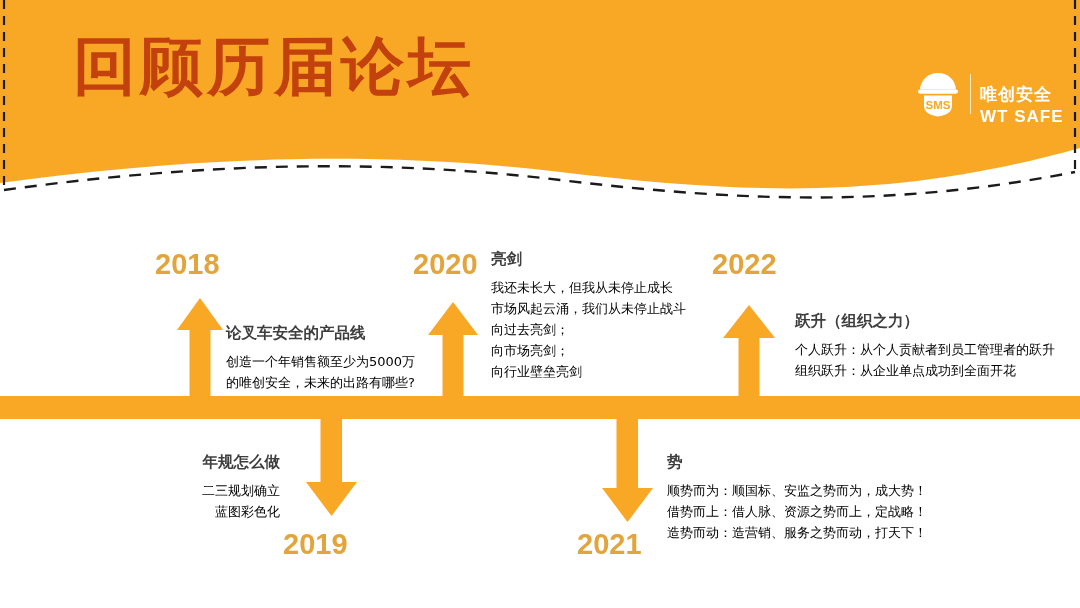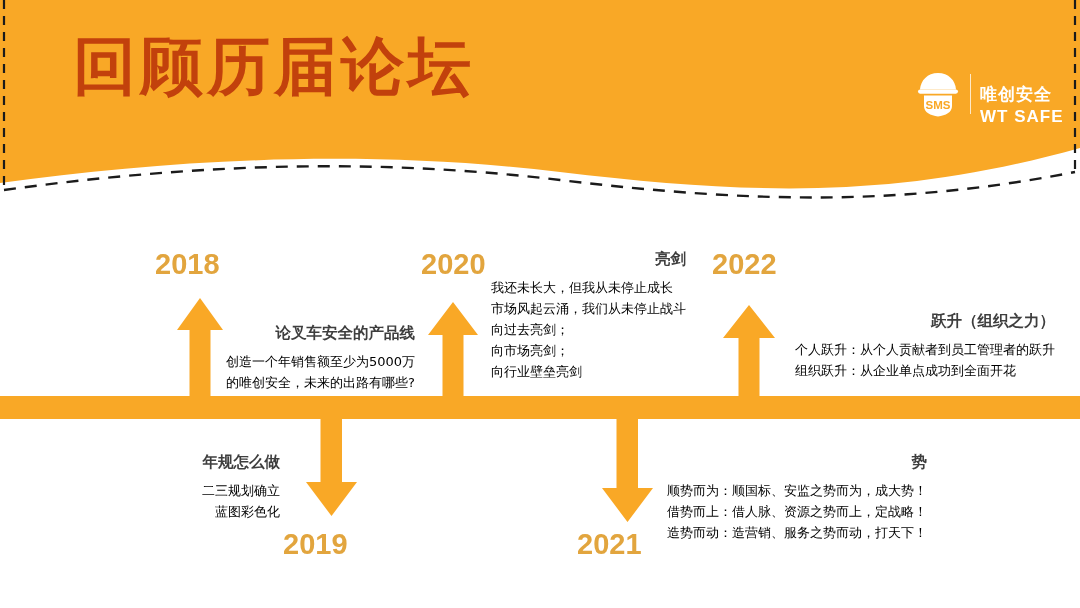--- a/index.html
+++ b/index.html
@@ -34,21 +34,21 @@
   .tl-svg{position:absolute;left:0;top:230px;}
 
   
   .year{
     position:absolute;font-size:29px;font-weight:700;color:#E2A53E;
     font-family:"Liberation Sans",sans-serif;letter-spacing:0px;white-space:nowrap;text-align:center;
   }
   .blk{position:absolute;}
   .blk .ttl{
     font-size:15.5px;font-weight:700;color:#3e3e3e;margin:0 0 7px 0;
-    font-family:"DejaVu Sans","Liberation Sans",sans-serif;white-space:nowrap;text-align:right;
+    font-family:"DejaVu Sans","Liberation Sans",sans-serif;white-space:nowrap;
   }
   .blk .ln{
     font-size:13px;color:#000000;line-height:21px;white-space:nowrap;
     font-family:"DejaVu Sans","Liberation Sans",sans-serif;
   }
   .blk.right{text-align:right;}
   .blk.right .ttl{font-size:15.5px;}
 </style>
 </head>
 <body>
@@ -96,21 +96,21 @@
 
     <path d="M749 75 L775 108 L759.5 108 L759.5 189 L738.5 189 L738.5 108 L723 108 Z" fill="#F9A826"></path>
 
     <path d="M331 166 L342 166 L342 252 L357 252 L331.5 286 L306 252 L320.5 252 L320.5 166 Z" fill="#F9A826"></path>
 
     <path d="M627 166 L638 166 L638 258 L653 258 L627.5 292 L602 258 L616.5 258 L616.5 166 Z" fill="#F9A826"></path>
   </svg>
 
   <div class="year" style="left:155px;top:248px;">2018</div>
   <div class="year" style="left:283px;top:528px;">2019</div>
-  <div class="year" style="left:413px;top:248px;margin-left:8px;">2020</div>
+  <div class="year" style="left:413px;top:248px;">2020</div>
   <div class="year" style="left:577px;top:528px;">2021</div>
   <div class="year" style="left:712px;top:248px;">2022</div>
 
   <div class="blk" style="left:226px;top:310px;margin-top:13px;">
     <div class="ttl">论叉车安全的产品线</div>
     <div class="ln">创造一个年销售额至少为5000万</div>
     <div class="ln">的唯创安全，未来的出路有哪些?</div>
   </div>
 
   <div class="blk right" style="left:100px;top:452px;width:180px;">

